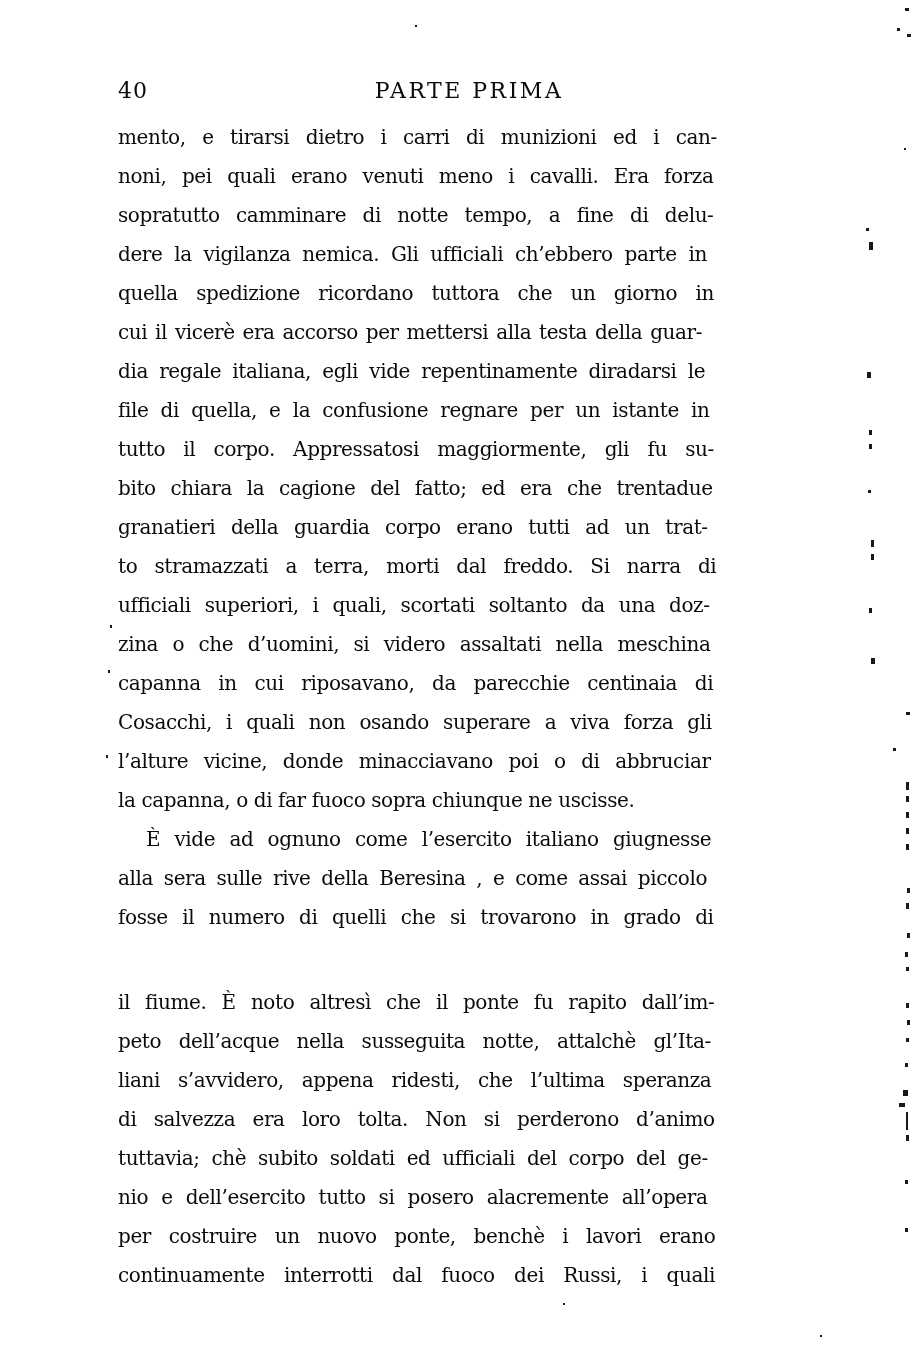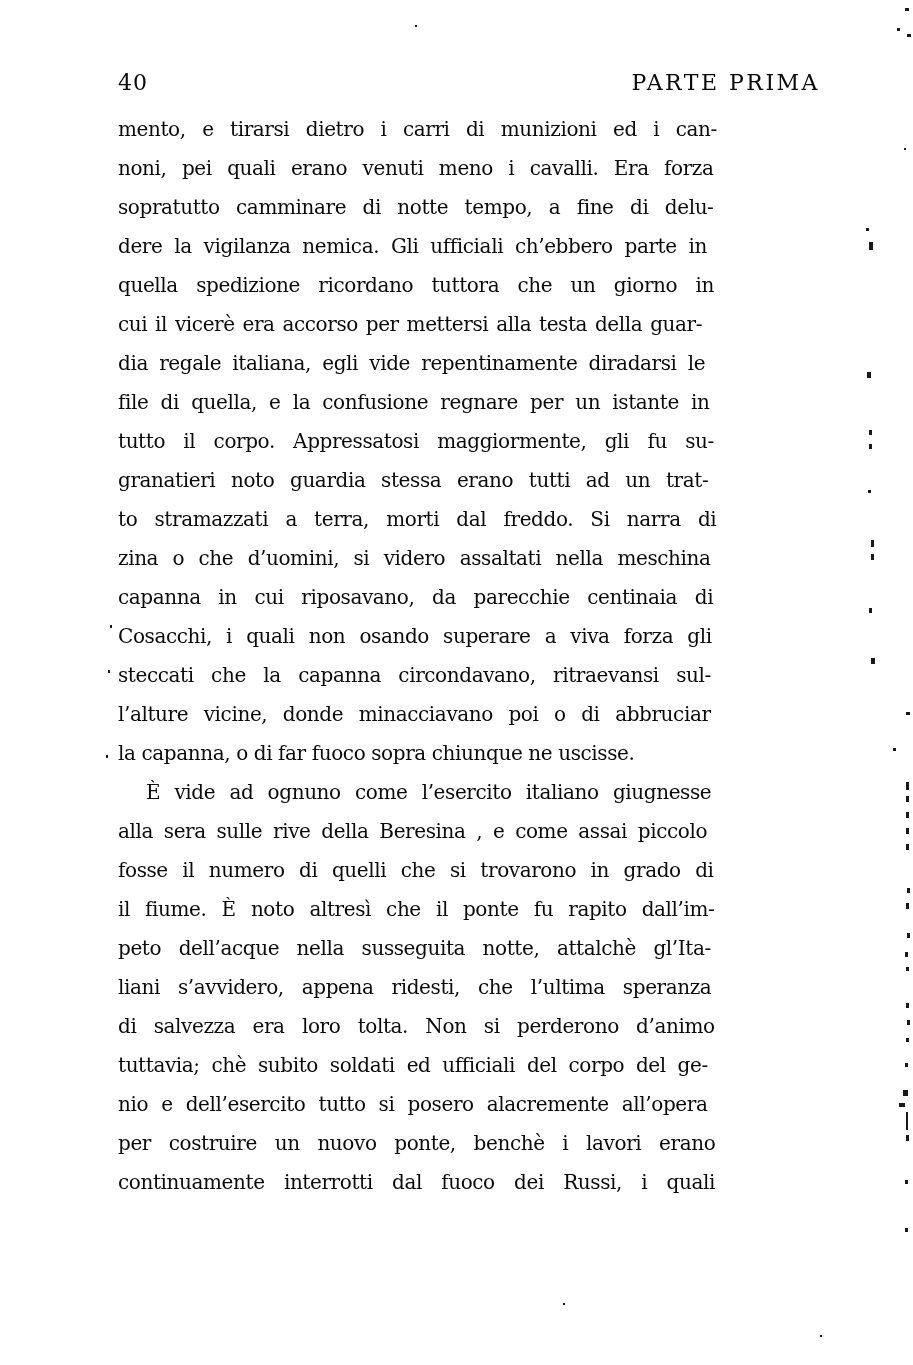--- a/index.html
+++ b/index.html
@@ -28,22 +28,23 @@
     font-size: 22px;
   }
   .pagenum {
     position: absolute;
     left: 0;
     top: 0;
     letter-spacing: 1px;
   }
   .running-title {
     display: block;
-    text-align: right;
+    text-align: center;
     letter-spacing: 2.5px;
+    margin-top: 8px;
   }
   .lines {
     padding-top: 4px;
   }
   .line {
     position: relative;
     height: 39px;
     line-height: 39px;
     font-size: 20px;
     letter-spacing: -0.4px;
@@ -69,32 +70,33 @@
     <div class="lines">
         <div class="line" style="word-spacing: 10.47px;"><span>mento, e tirarsi dietro i carri di munizioni ed i can-</span></div>
         <div class="line" style="word-spacing: 9.42px;"><span>noni, pei quali erano venuti meno i cavalli. Era forza</span></div>
         <div class="line" style="word-spacing: 10.47px;"><span>sopratutto camminare di notte tempo, a fine di delu-</span></div>
         <div class="line" style="word-spacing: 5.86px;"><span>dere la vigilanza nemica. Gli ufficiali ch’ebbero parte in</span></div>
         <div class="line" style="word-spacing: 12.38px;"><span>quella spedizione ricordano tuttora che un giorno in</span></div>
         <div class="line" style="word-spacing: 1.88px;"><span>cui il vicerè era accorso per mettersi alla testa della guar-</span></div>
         <div class="line" style="word-spacing: 5.27px;"><span>dia regale italiana, egli vide repentinamente diradarsi le</span></div>
         <div class="line" style="word-spacing: 6.19px;"><span>file di quella, e la confusione regnare per un istante in</span></div>
         <div class="line" style="word-spacing: 12.32px;"><span>tutto il corpo. Appressatosi maggiormente, gli fu su-</span></div>
-        <div class="line" style="word-spacing: 9.67px;"><span>granatieri noto guardia stessa erano tutti ad un trat-</span></div>
+        <div class="line" style="word-spacing: 8.84px;"><span>bito chiara la cagione del fatto; ed era che trentadue</span></div>
+        <div class="line" style="word-spacing: 9.67px;"><span>granatieri della guardia corpo erano tutti ad un trat-</span></div>
         <div class="line" style="word-spacing: 11.24px;"><span>to stramazzati a terra, morti dal freddo. Si narra di</span></div>
+        <div class="line" style="word-spacing: 7.88px;"><span>ufficiali superiori, i quali, scortati soltanto da una doz-</span></div>
         <div class="line" style="word-spacing: 8.42px;"><span>zina o che d’uomini, si videro assaltati nella meschina</span></div>
         <div class="line" style="word-spacing: 11.66px;"><span>capanna in cui riposavano, da parecchie centinaia di</span></div>
         <div class="line" style="word-spacing: 8.15px;"><span>Cosacchi, i quali non osando superare a viva forza gli</span></div>
-        <div class="line" style="word-spacing: 11.46px;"><span>steccati che la capanna circondavano, ritraevansi sul-</span></div>
         <div class="line" style="word-spacing: 9.57px;"><span>l’alture vicine, donde minacciavano poi o di abbruciar</span></div>
         <div class="line no-stretch"><span>la capanna, o di far fuoco sopra chiunque ne uscisse.</span></div>
         <div class="line indent" style="word-spacing: 8.29px;"><span>È vide ad ognuno come l’esercito italiano giugnesse</span></div>
         <div class="line" style="word-spacing: 4.78px;"><span>alla sera sulle rive della Beresina , e come assai piccolo</span></div>
         <div class="line" style="word-spacing: 8.54px;"><span>fosse il numero di quelli che si trovarono in grado di</span></div>
-        <div class="line" style="word-spacing: 9.13px;"><span>il fiume. È noto altresì che il ponte fu rapito dall’im-</span></div>
+        <div class="line" style="word-spacing: 9.13px; margin-top: 46px;"><span>il fiume. È noto altresì che il ponte fu rapito dall’im-</span></div>
         <div class="line" style="word-spacing: 11.56px;"><span>peto dell’acque nella susseguita notte, attalchè gl’Ita-</span></div>
         <div class="line" style="word-spacing: 12.05px;"><span>liani s’avvidero, appena ridesti, che l’ultima speranza</span></div>
         <div class="line" style="word-spacing: 11.34px;"><span>di salvezza era loro tolta. Non si perderono d’animo</span></div>
         <div class="line" style="word-spacing: 5.84px;"><span>tuttavia; chè subito soldati ed ufficiali del corpo del ge-</span></div>
         <div class="line" style="word-spacing: 7.11px;"><span>nio e dell’esercito tutto si posero alacremente all’opera</span></div>
         <div class="line" style="word-spacing: 11.79px;"><span>per costruire un nuovo ponte, benchè i lavori erano</span></div>
         <div class="line" style="word-spacing: 13.34px;"><span>continuamente interrotti dal fuoco dei Russi, i quali</span></div>
       </div>
   </div>
 <div class="speck" style="left: 905px; top: 8px; width: 4px; height: 3px;"></div>

